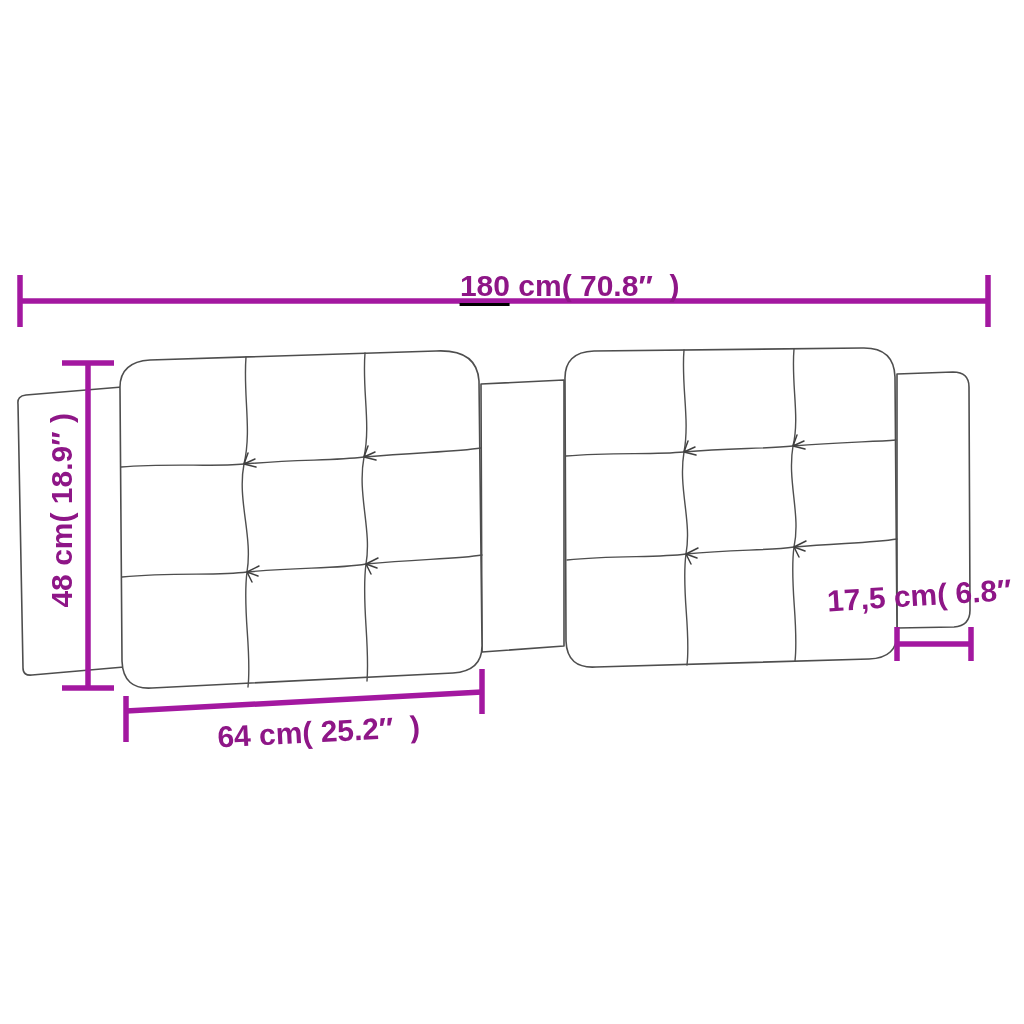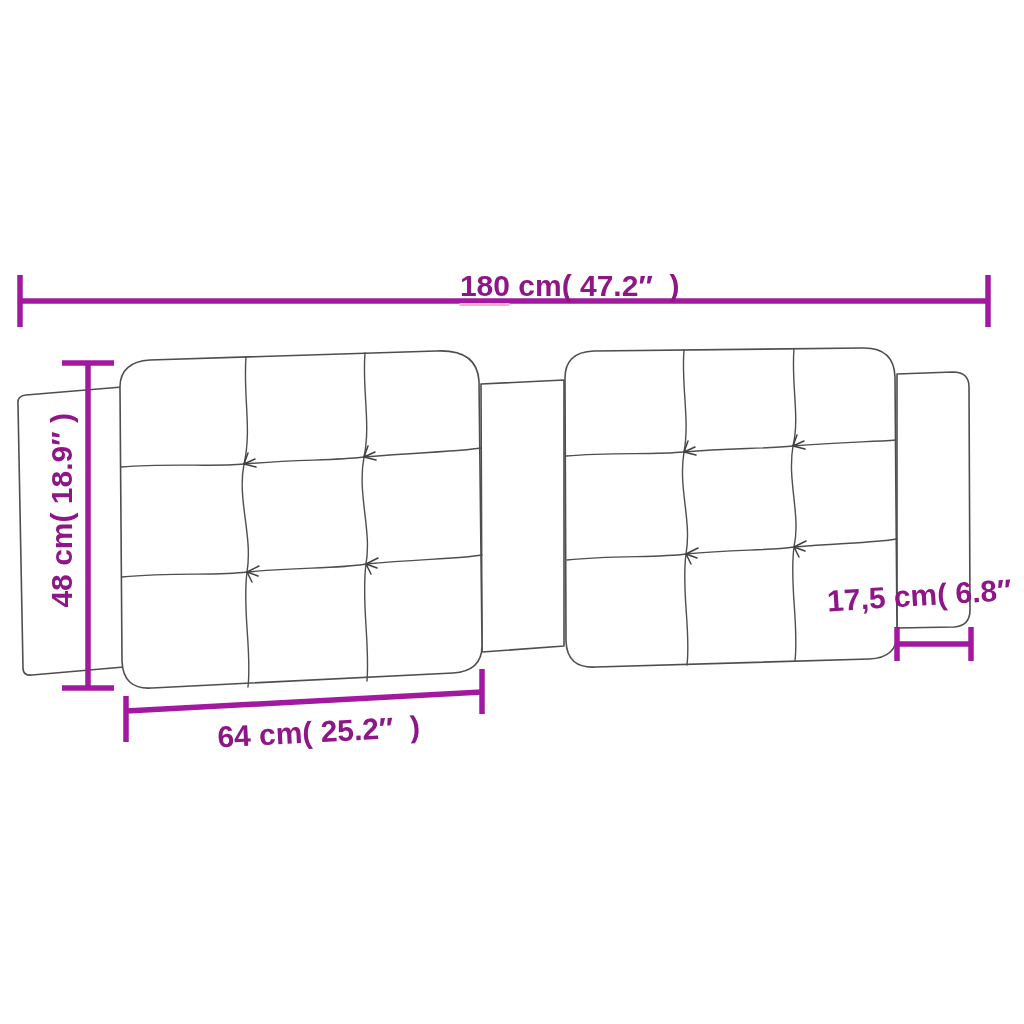--- a/index.html
+++ b/index.html
@@ -27,21 +27,21 @@
     font-weight: 700;
     white-space: pre;
     letter-spacing: 0px;
     line-height: 1;
   }
   .dim-label.top    { left: 553px; top: 286px; transform: translate(-50%,-50%); }
   .dim-label.left   { left: 62px;  top: 527px; transform: translate(-50%,-50%) rotate(-90deg); }
   .dim-label.bottom { left: 302px; top: 733px; transform: translate(-50%,-50%) rotate(-3deg); }
   .dim-label.right  { left: 916px; top: 596px; transform: translate(-50%,-50%) rotate(-3.5deg); }
   .dim-label .underline {
-    border-bottom: 3px solid #f9a8d4;
+    border-bottom: 3px solid #000000;
     padding-bottom: 1px;
   }
 </style>
 </head>
 <body>
 
 <div class="canvas">
 
   <svg class="drawing" width="1024" height="1024" viewBox="0 0 1024 1024">
 
@@ -121,21 +121,21 @@
 
       <g>
         <line x1="897" y1="644" x2="971" y2="644"></line>
         <line x1="897" y1="627" x2="897" y2="661"></line>
         <line x1="971" y1="627" x2="971" y2="661"></line>
       </g>
     </g>
   </svg>
 
   <div class="dim-label top">
-    <span class="underline">180</span><span> cm( 47.2″  )</span>
+    <span class="underline">180</span><span> cm( 70.8″  )</span>
   </div>
 
   <div class="dim-label left">
     <span>48</span><span> cm( 18.9″ )</span>
   </div>
 
   <div class="dim-label bottom">
     <span>64</span><span> cm( 25.2″  )</span>
   </div>
 

